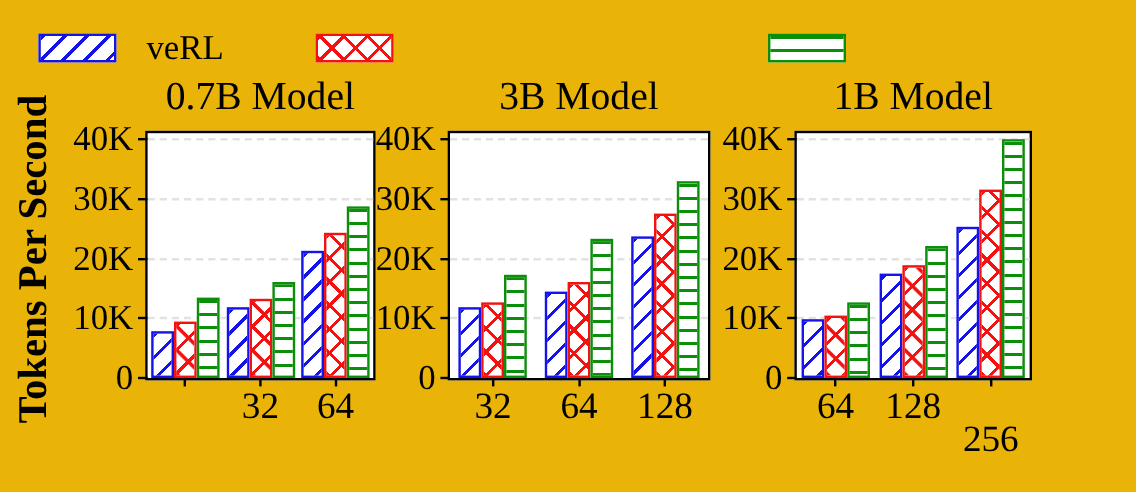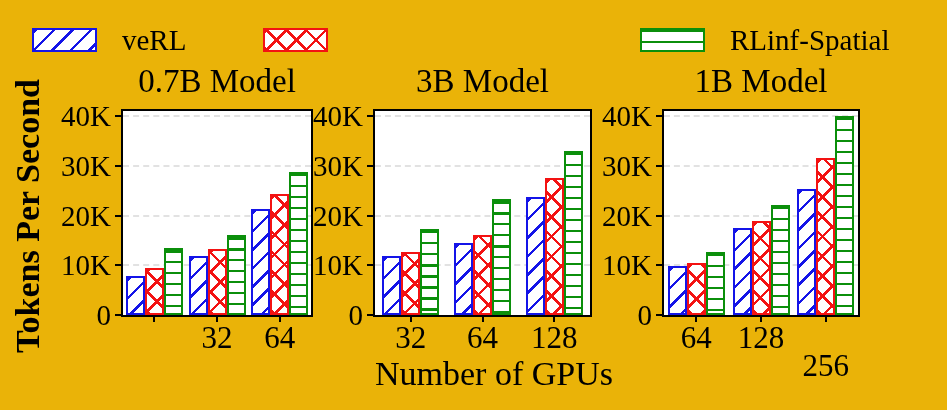--- a/index.html
+++ b/index.html
@@ -80,25 +80,23 @@
 
   <div class="legend-item" style="left:32px">
     <span class="swatch" style="border-color: rgb(20, 20, 232); background-image: repeating-linear-gradient(135deg, rgb(20, 20, 232) 0px, rgb(20, 20, 232) 2.5px, transparent 2.5px, transparent 13px);"></span>
     <span class="legend-label">veRL</span>
   </div>
   <div class="legend-item" style="left:263px">
     <span class="swatch" style="border-color: rgb(243, 18, 18); background-image: repeating-linear-gradient(45deg, rgb(243, 18, 18) 0px, rgb(243, 18, 18) 2.5px, transparent 2.5px, transparent 14px), repeating-linear-gradient(135deg, rgb(243, 18, 18) 0px, rgb(243, 18, 18) 2.5px, transparent 2.5px, transparent 14px);"></span>
   </div>
   <div class="legend-item" style="left:640px">
     <span class="swatch" style="border-color: rgb(11, 143, 11); background-image: repeating-linear-gradient(rgb(11, 143, 11) 0px, rgb(11, 143, 11) 2.5px, transparent 2.5px, transparent 11px);"></span>
-    <span class="legend-label">RLinf-Spatial</span>
   </div>
 
   <div class="ylabel">Tokens Per Second</div>
-  <div class="xlabel">Number of GPUs</div>
 
   <div class="subplot" style="left:121px;width:192px">
     <div class="title">0.7B Model</div>
     <div class="plot-box">
         <div class="ytick-mark" style="bottom: -1px;"></div>
         <div class="ytick-label" style="bottom: -15px;">0</div>
         <div class="gridline" style="bottom: 48.7561px;"></div>
         <div class="ytick-mark" style="bottom: 48.7561px;"></div>
         <div class="ytick-label" style="bottom: 34.7561px;">10K</div>
         <div class="gridline" style="bottom: 98.5122px;"></div>

